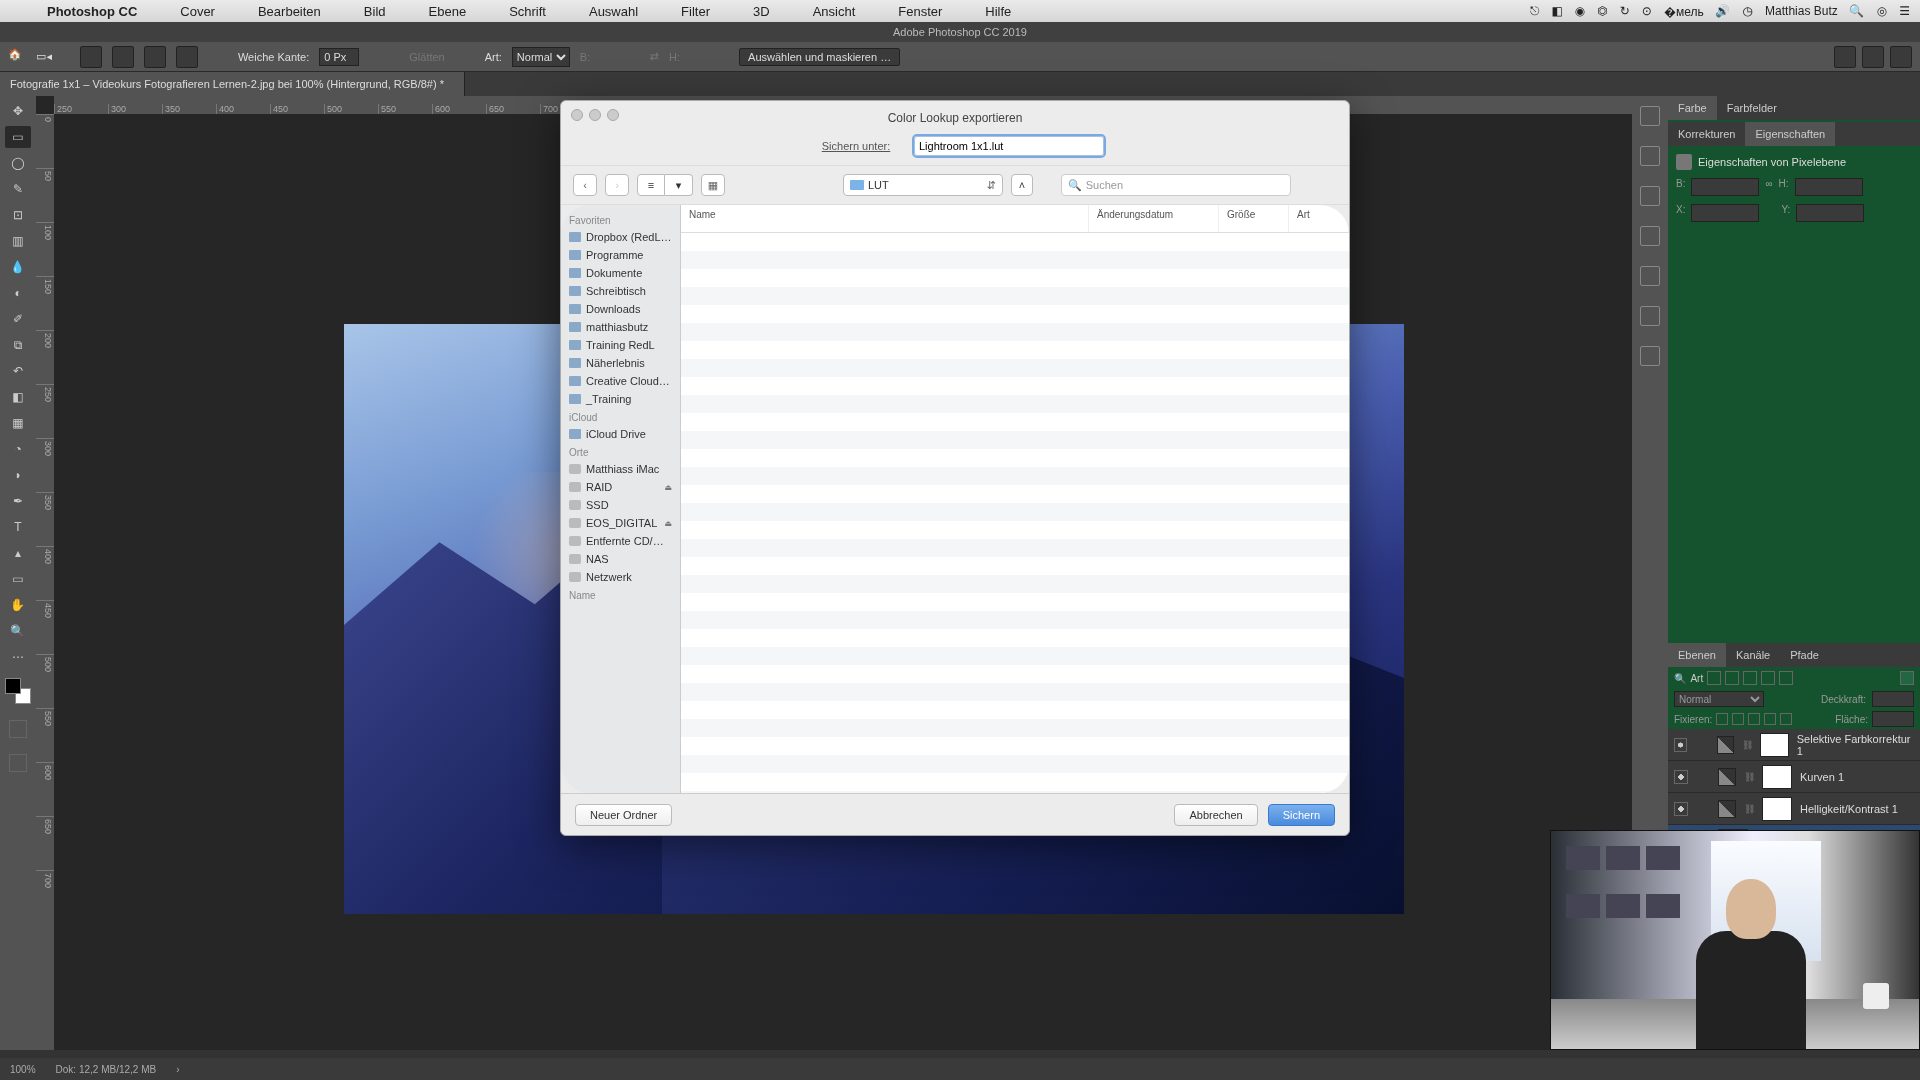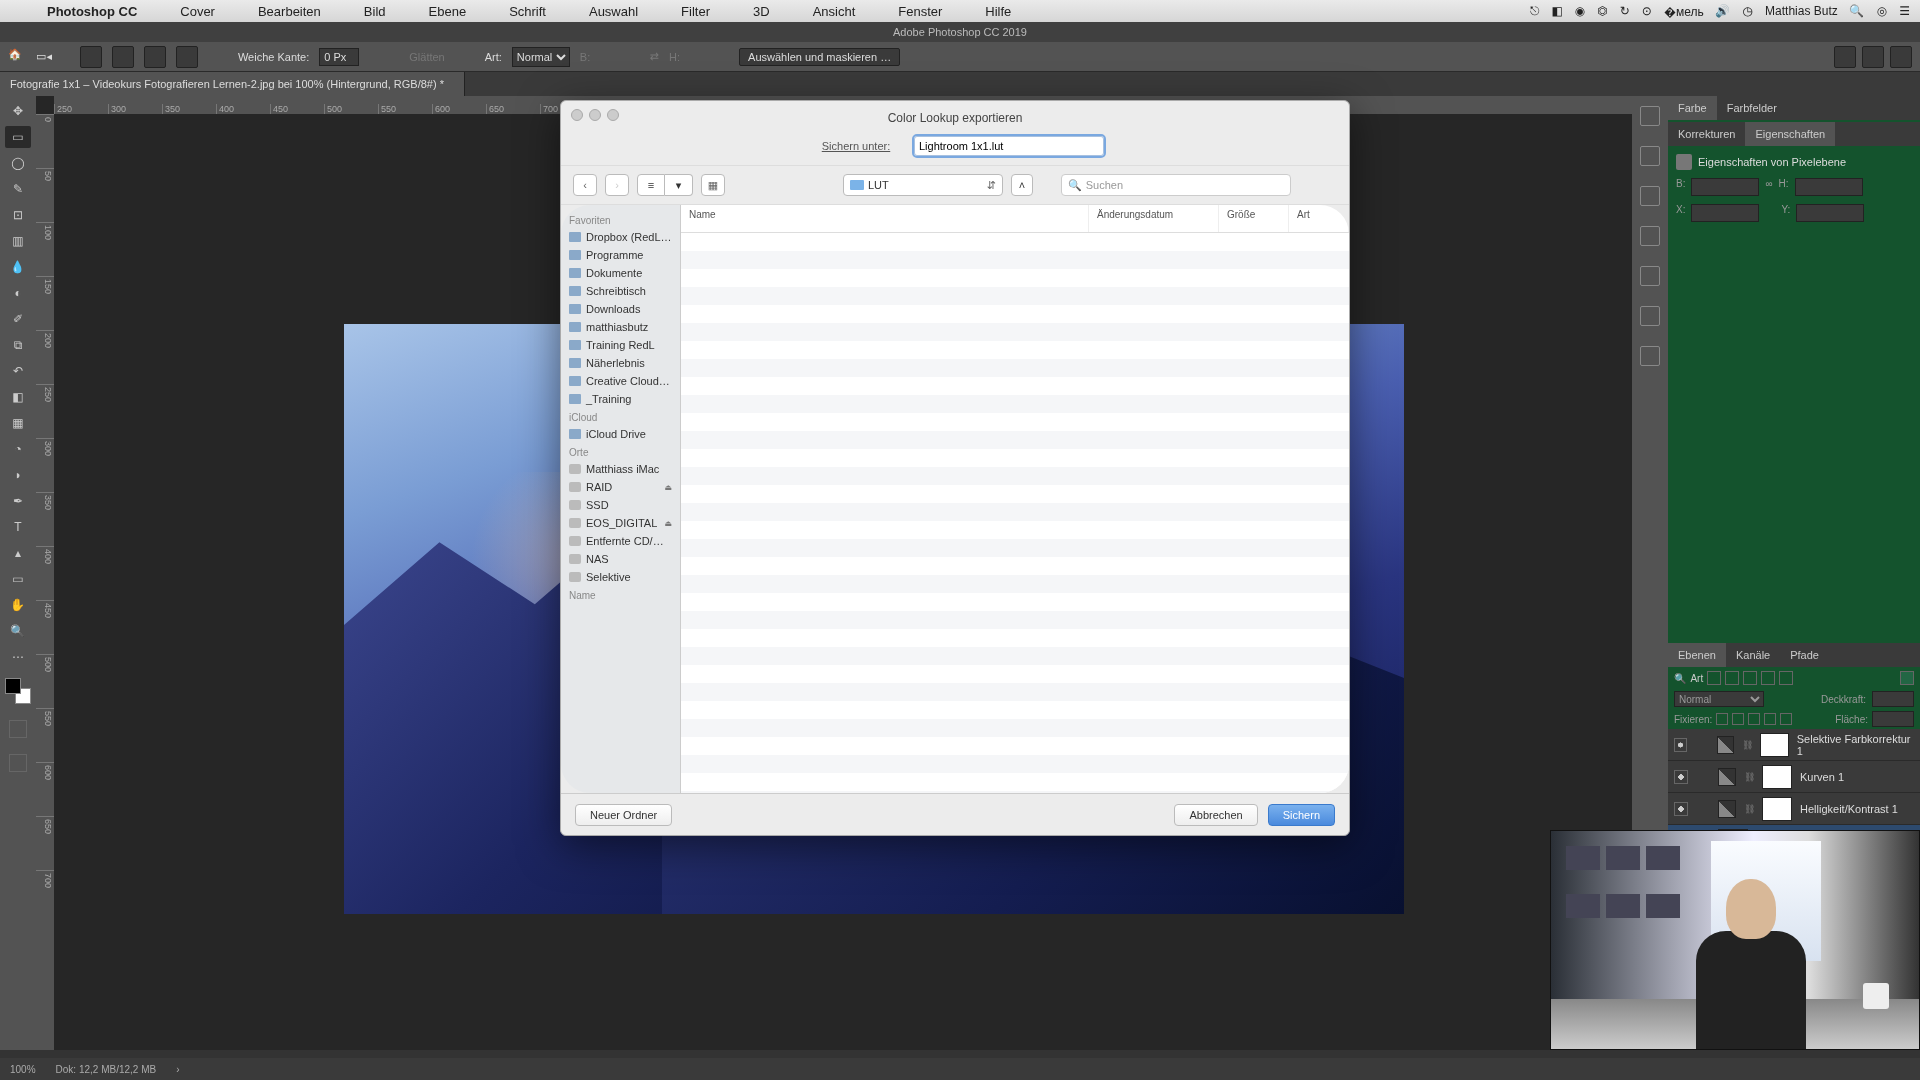--- a/index.html
+++ b/index.html
@@ -495,21 +495,21 @@
           <div class="it">
             <span class="sico disk"></span>
             <span>Entfernte CD/…</span>
           </div>
           <div class="it">
             <span class="sico disk"></span>
             <span>NAS</span>
           </div>
           <div class="it">
             <span class="sico disk"></span>
-            <span>Selektive</span>
+            <span>Netzwerk</span>
           </div>
         </div>
       <div class="hdr">Name</div>
     </div>
     <div class="dlg-list">
       <div class="dlg-cols">
         <div class="c" style="flex:1">Name</div>
         <div class="c" style="width:130px">Änderungsdatum</div>
         <div class="c" style="width:70px">Größe</div>
         <div class="c" style="width:60px">Art</div>

